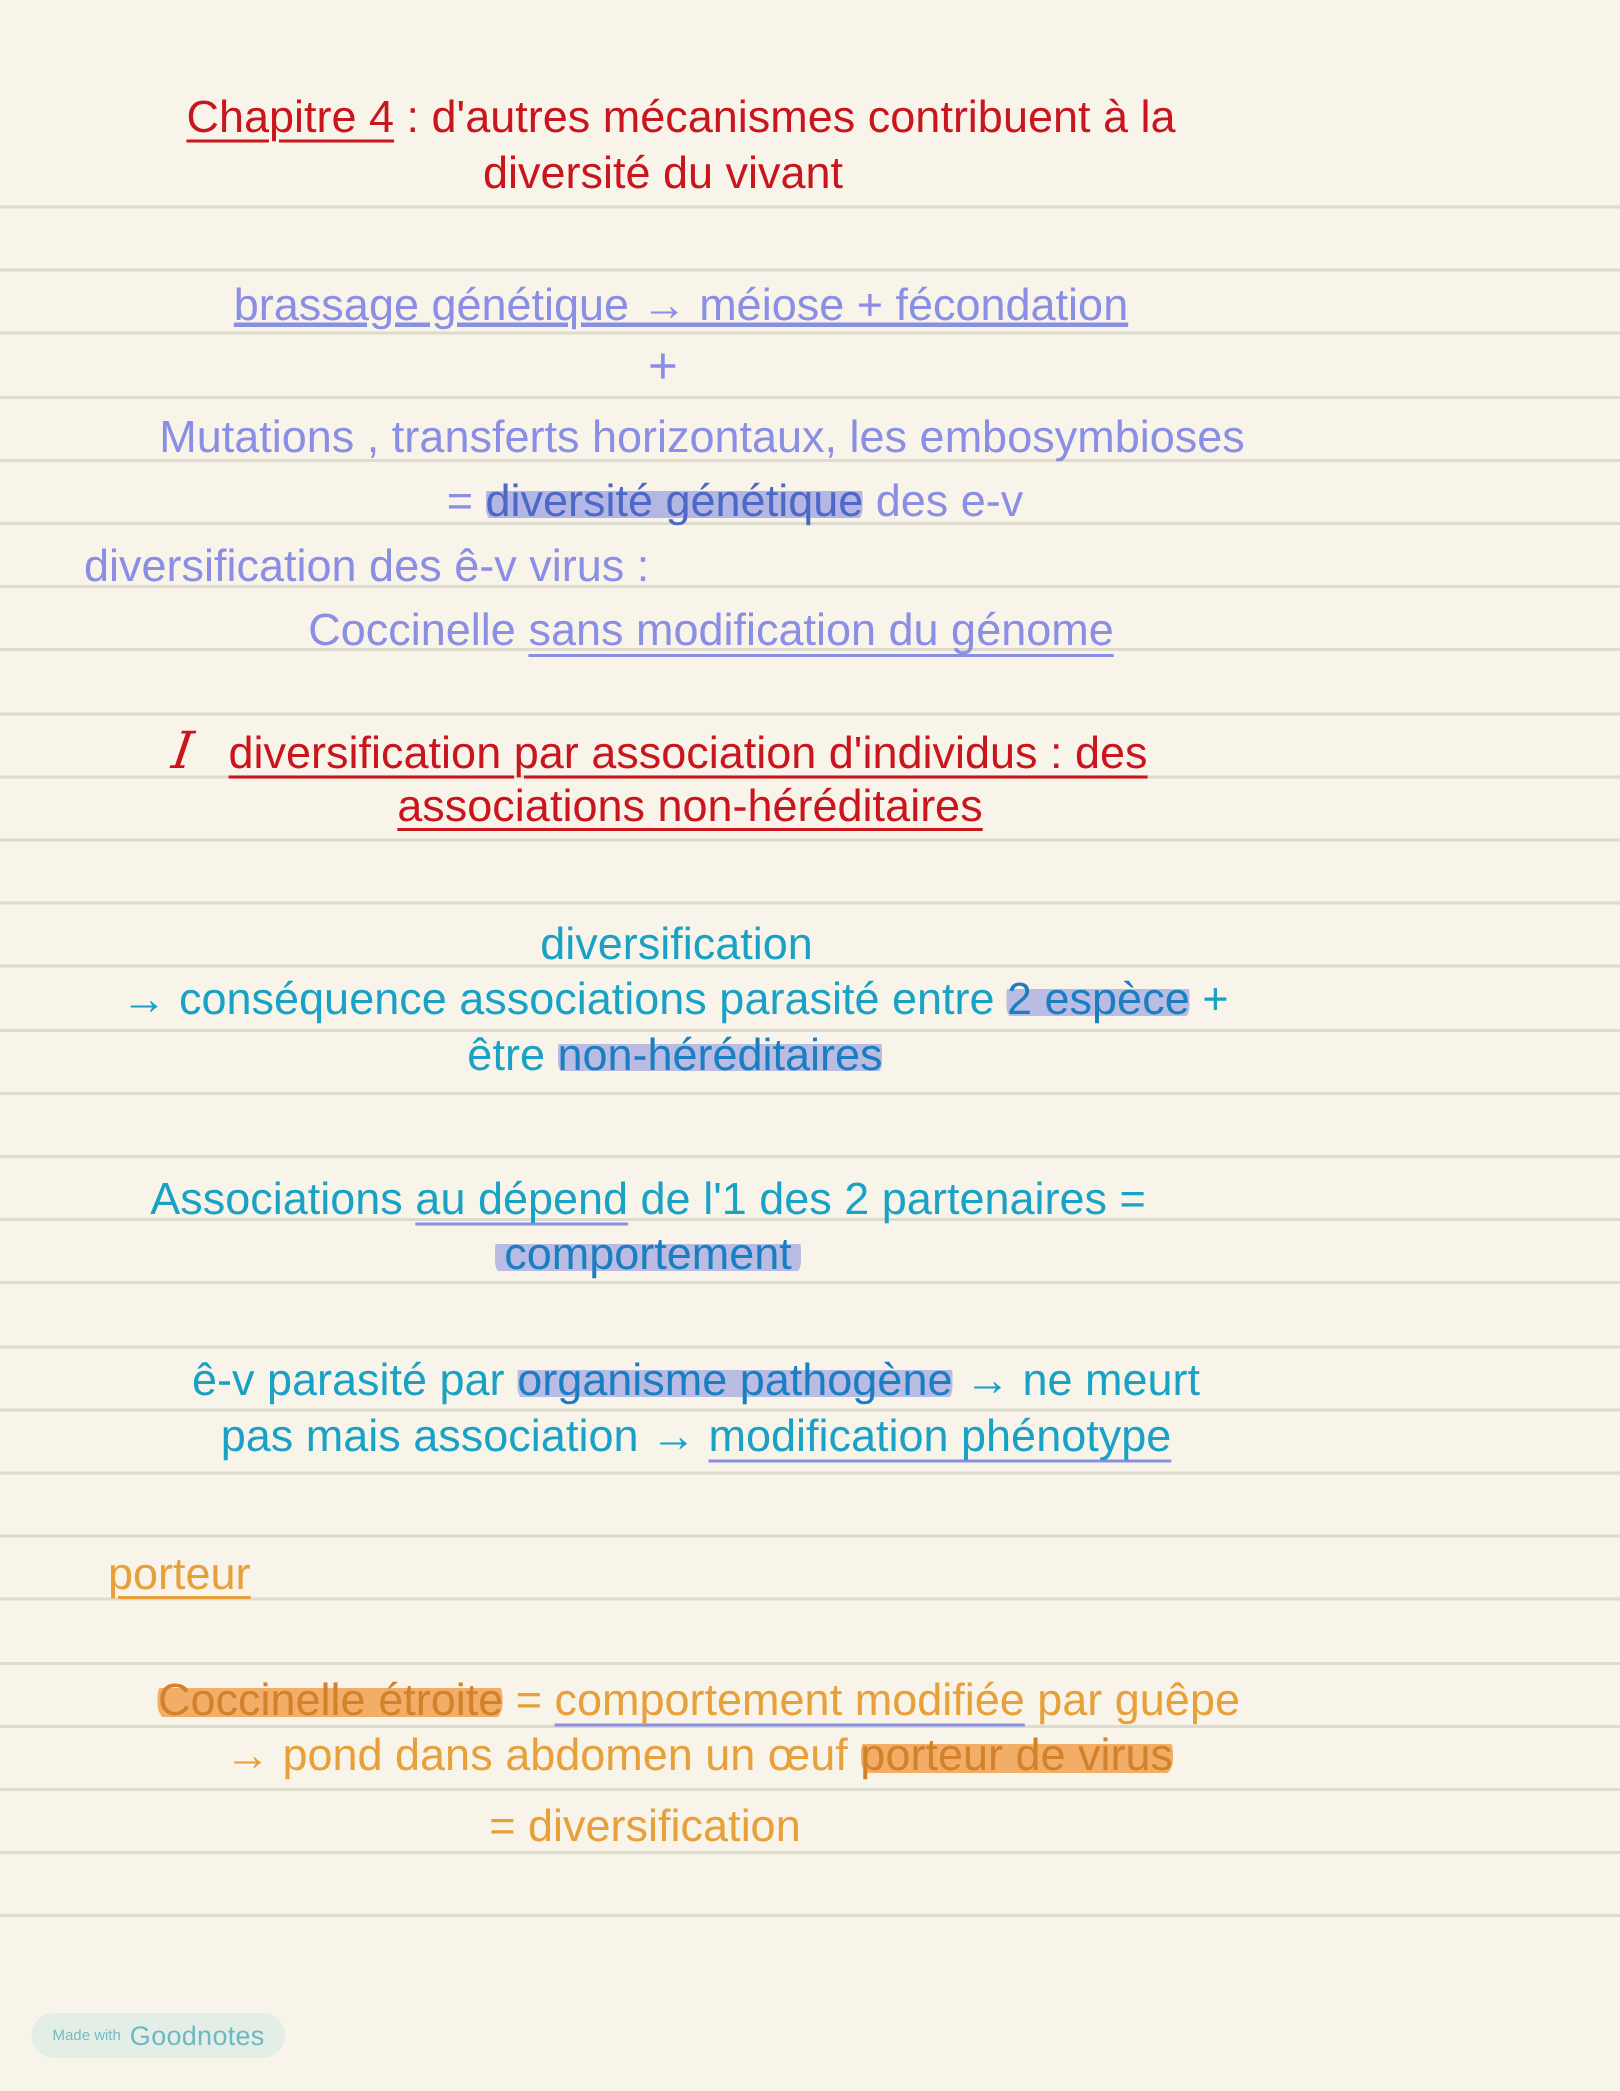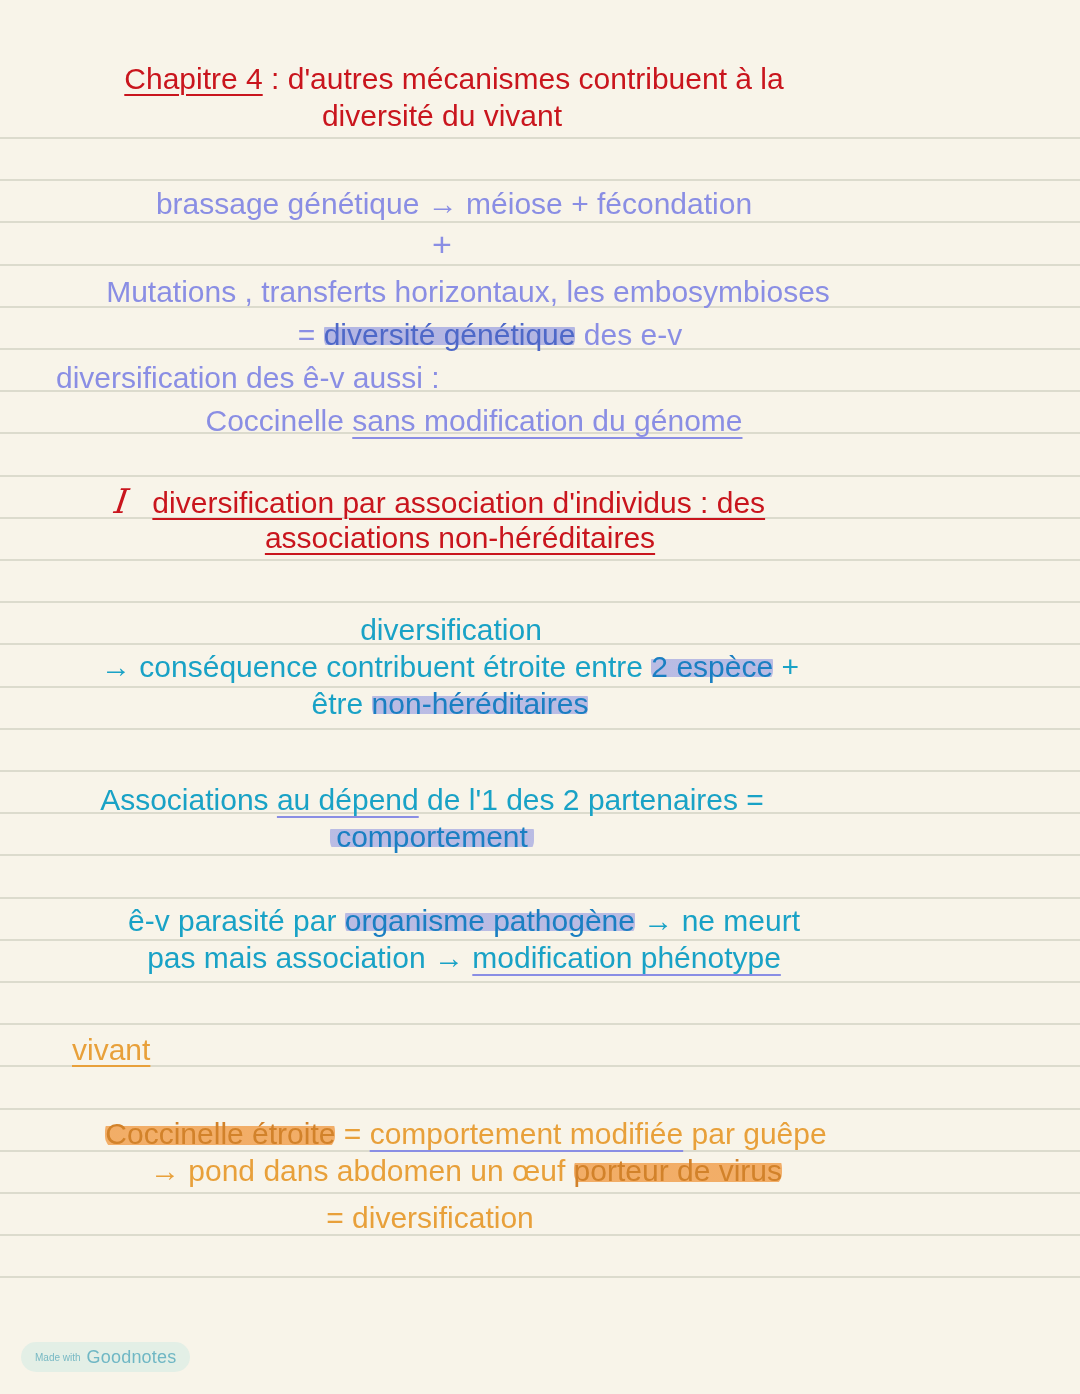--- a/index.html
+++ b/index.html
@@ -65,62 +65,62 @@
     <div class="rule" style="top: 1192px; background: rgb(220, 219, 205);"></div>
     <div class="rule" style="top: 1234px; background: rgb(220, 219, 205);"></div>
     <div class="rule" style="top: 1276px; background: rgb(220, 219, 205);"></div>
   </div>
 
 <div class="line red" style="top:61px;">
   <span class="u-red">Chapitre 4</span><span> : d'autres mécanismes contribuent à la</span>
 </div>
 <div class="line red" style="top:98px; left:-12px;">diversité du vivant</div>
 
-<div class="line lav" style="top:186px;">brassage génétique → méiose + fécondation</div>
+<div class="line lav" style="top:186px;text-decoration:underline;">brassage génétique → méiose + fécondation</div>
 <div class="line lav" style="top:226px; left:-12px; font-size:34px;">+</div>
 <div class="line lav" style="top:274px; left:14px;">Mutations , transferts horizontaux, les embosymbioses</div>
 <div class="line lav" style="top:317px; left:36px;">
   <span>= </span><span class="hl-lav">diversité génétique</span><span> des e-v</span>
 </div>
-<div class="line lav" style="top:360px; left:56px; width:auto; text-align:left;">diversification des ê-v aussi :</div>
+<div class="line lav" style="top:360px; left:56px; width:auto; text-align:left;">diversification des ê-v virus :</div>
 <div class="line lav" style="top:403px; left:20px;">
   <span>Coccinelle </span><span class="u-lav">sans modification du génome</span>
 </div>
 
 <div class="line red" style="top:483px; left:-14px;">
   <span class="roman">I</span><span class="u-red">diversification par association d'individus : des</span>
 </div>
 <div class="line red" style="top:520px; left:6px;">
   <span class="u-red">associations non-héréditaires</span>
 </div>
 
 <div class="line teal" style="top:612px; left:-3px;">diversification</div>
 <div class="line teal" style="top:649px; left:-4px;">
-  <span>→ conséquence contribuent étroite entre </span><span class="hl-lav-teal">2 espèce</span><span> +</span>
+  <span>→ conséquence associations parasité entre </span><span class="hl-lav-teal">2 espèce</span><span> +</span>
 </div>
 <div class="line teal" style="top:686px; left:-4px;">
   <span>être </span><span class="hl-lav-teal">non-héréditaires</span>
 </div>
 
 <div class="line teal" style="top:782px; left:-22px;">
   <span>Associations </span><span class="u-lav">au dépend</span><span> de l'1 des 2 partenaires =</span>
 </div>
 <div class="line teal" style="top:819px; left:-22px;">
   <span class="hl-lav-teal" style="padding:0 6px;">comportement</span>
 </div>
 
 <div class="line teal" style="top:903px; left:10px;">
   <span>ê-v parasité par </span><span class="hl-lav-teal">organisme pathogène</span><span> → ne meurt</span>
 </div>
 <div class="line teal" style="top:940px; left:10px;">
   <span>pas mais association → </span><span class="u-lav">modification phénotype</span>
 </div>
 
 <div class="line orange" style="top:1032px; left:72px; width:auto; text-align:left;">
-  <span class="u-orange">vivant</span>
+  <span class="u-orange">porteur</span>
 </div>
 <div class="line orange" style="top:1116px; left:12px;">
   <span class="hl-orange">Coccinelle étroite</span><span> = </span><span class="u-lav">comportement modifiée</span><span> par guêpe</span>
 </div>
 <div class="line orange" style="top:1153px; left:12px;">
   <span>→ pond dans abdomen un œuf </span><span class="hl-orange">porteur de virus</span>
 </div>
 <div class="line orange" style="top:1200px; left:-24px;">= diversification</div>
 
 <div class="badge">

